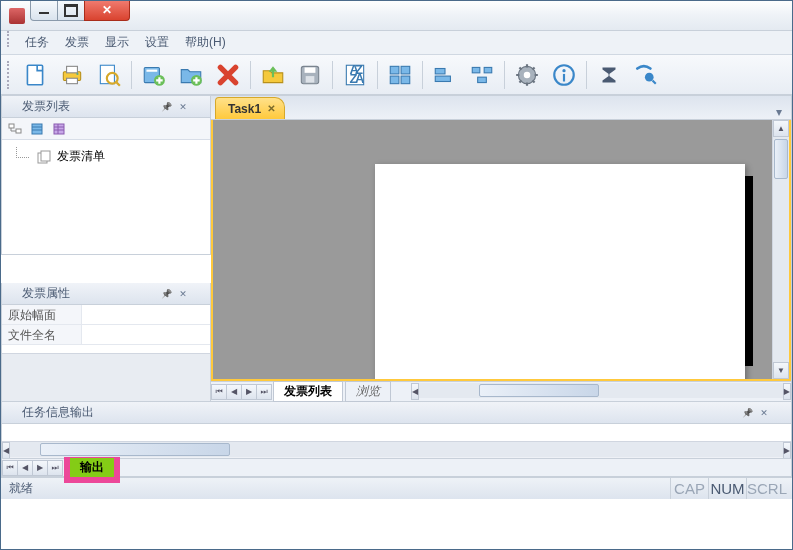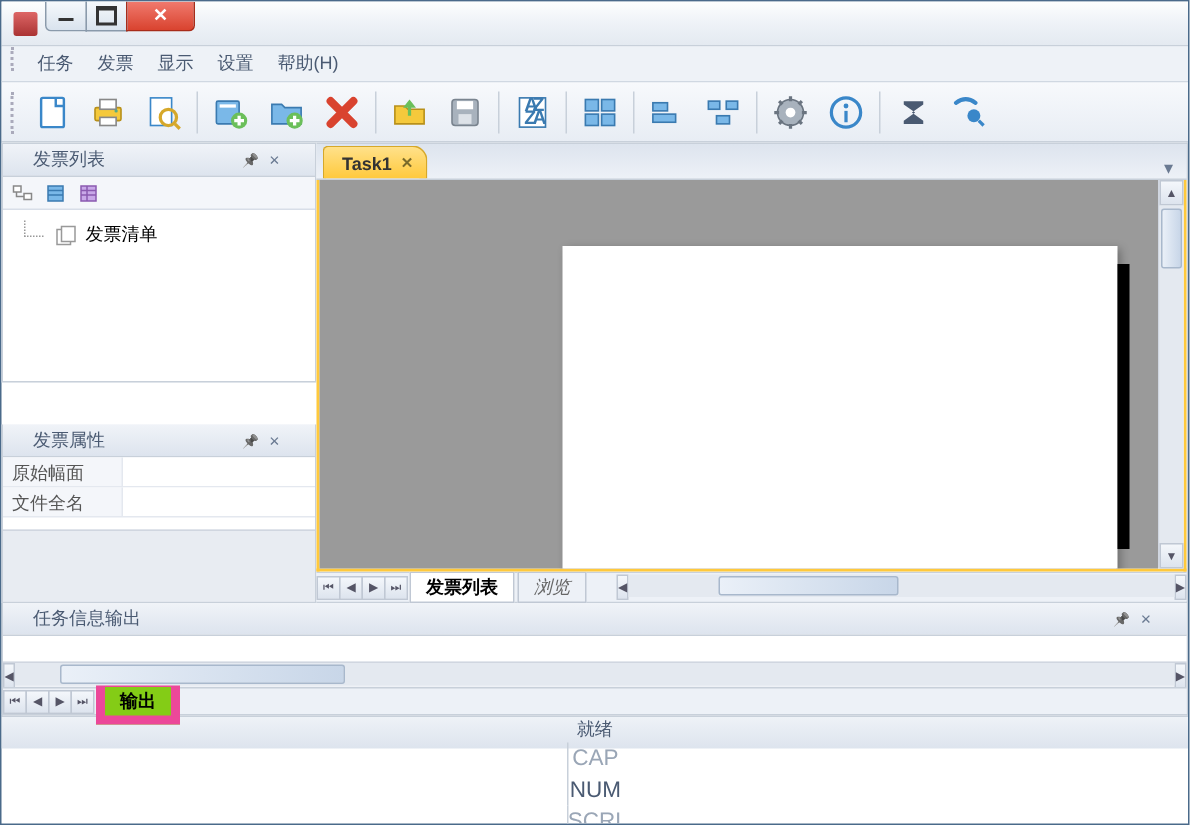--- a/index.html
+++ b/index.html
@@ -81,21 +81,21 @@
 
 .outpanel { height:75px; border:1px solid #c8d0da; border-top:none; display:flex; flex-direction:column;}
 .outbody { flex:1; background:#fff; }
 .outhscroll { height:17px; background:#eef1f6; border-top:1px solid #d0d6e0; display:flex;}
 .outhscroll .strack{ flex:1; height:15px; position:relative;}
 .outhscroll .sthumb{ top:1px; bottom:1px; left:30px; width:190px; height:auto;}
 .outtabs { height:18px; background:#edf1f7; border-top:1px solid #c8d0da; display:flex; align-items:center;}
 .outtab { padding:1px 10px; border:6px solid #ec4899; background:#84cc16; font-weight:bold; margin-left:2px;}
 
 
-.statusbar { height:22px; background:linear-gradient(#eef2f7,#dde4ee); border-top:1px solid #c8d0da; display:flex; align-items:center; padding:0 8px;flex-direction:column;}
+.statusbar { height:22px; background:linear-gradient(#eef2f7,#dde4ee); border-top:1px solid #c8d0da; display:flex; align-items:center; padding:0 8px;}
 .statusbar .st { color:#4a5a72; }
 .statusbar .sp { flex:1; }
 .statusbar .ind { width:38px; text-align:center; color:#9aa6b6; font-size:15px; border-left:1px solid #c8d0da; padding:2px 0;}
 .statusbar .ind.on { color:#4a5a72; }
 </style>
 </head>
 <body>
 
 <div class="titlebar">
   <div class="appicon"></div>

